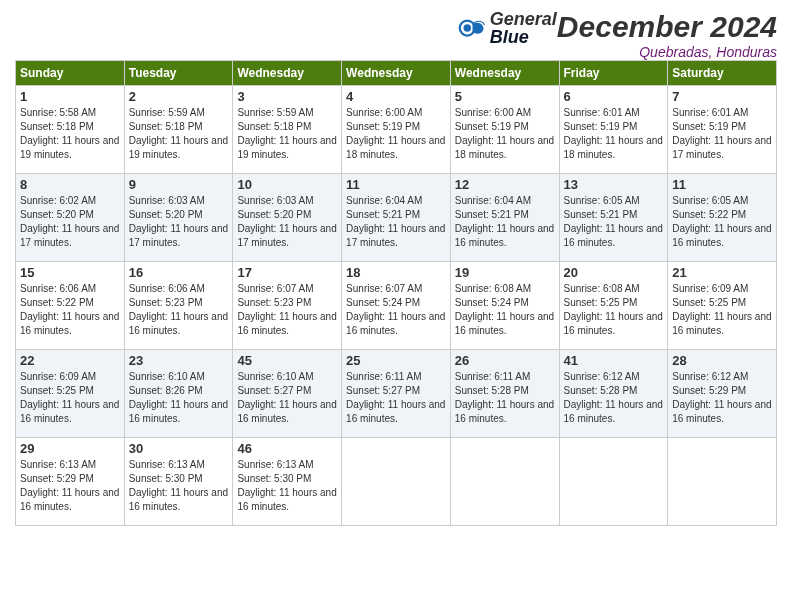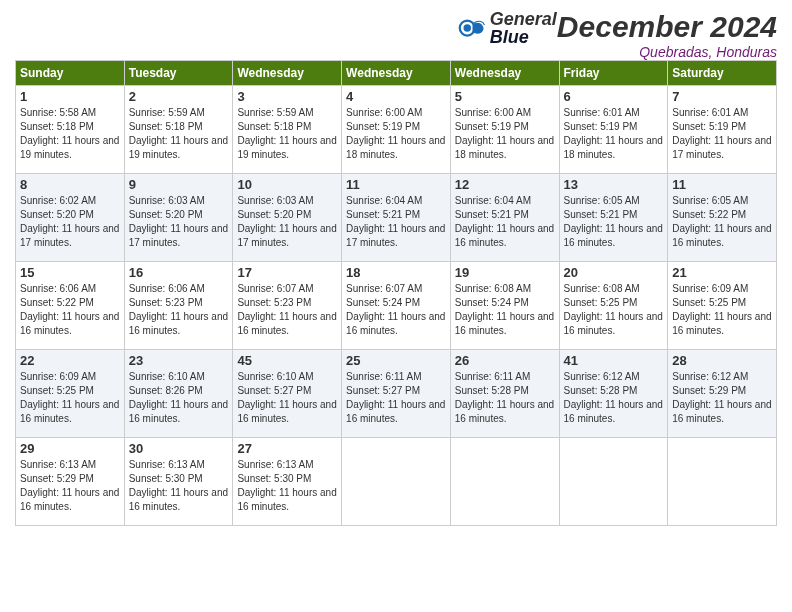--- a/index.html
+++ b/index.html
@@ -375,21 +375,21 @@
       </td>
           <td>
         <span class="day-num">30</span>
         <div class="day-info">
           <span>Sunrise: 6:13 AM</span><br>
           <span>Sunset: 5:30 PM</span><br>
           <span>Daylight: 11 hours and 16 minutes.</span>
         </div>
       </td>
           <td>
-        <span class="day-num">27</span>
+        <span class="day-num">46</span>
         <div class="day-info">
           <span>Sunrise: 6:13 AM</span><br>
           <span>Sunset: 5:30 PM</span><br>
           <span>Daylight: 11 hours and 16 minutes.</span>
         </div>
       </td>
           <td class="empty"></td>
           <td class="empty"></td>
           <td class="empty"></td>
           <td class="empty"></td>

